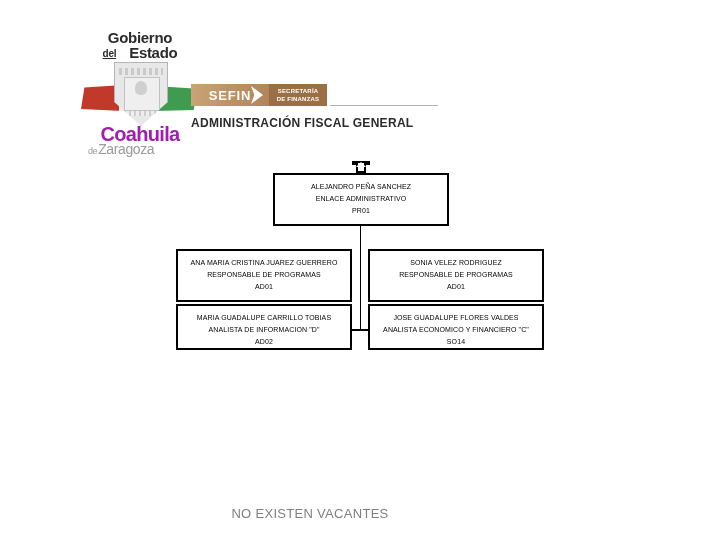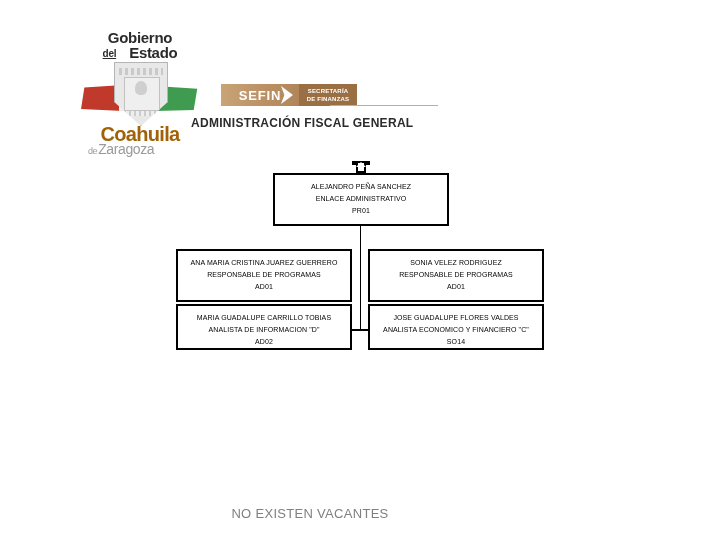--- a/index.html
+++ b/index.html
@@ -141,21 +141,21 @@
   }
 
   .coahuila-word {
     position: absolute;
     left: 0;
     top: 94px;
     width: 104px;
     text-align: center;
     font-size: 20px;
     font-weight: bold;
-    color: #a16207;
+    color: #a21caf;
     letter-spacing: -0.7px;
     line-height: 20px;
   }
   .zaragoza-word {
     position: absolute;
     left: 0;
     top: 112px;
     width: 104px;
     font-size: 14px;
     color: #9a9a9a;
@@ -167,21 +167,20 @@
     margin-right: 1px;
   }
 
   
   .sefin-wrap {
     position: absolute;
     left: 191px;
     top: 84px;
     width: 136px;
     height: 31px;
-    margin-left: 30px;
   }
   .sefin-left {
     position: absolute;
     left: 0;
     top: 0;
     width: 78px;
     height: 22px;
     background: linear-gradient(90deg, #c8a477 0%, #bb9164 55%, #b1855a 100%);
     display: flex;
     align-items: center;

